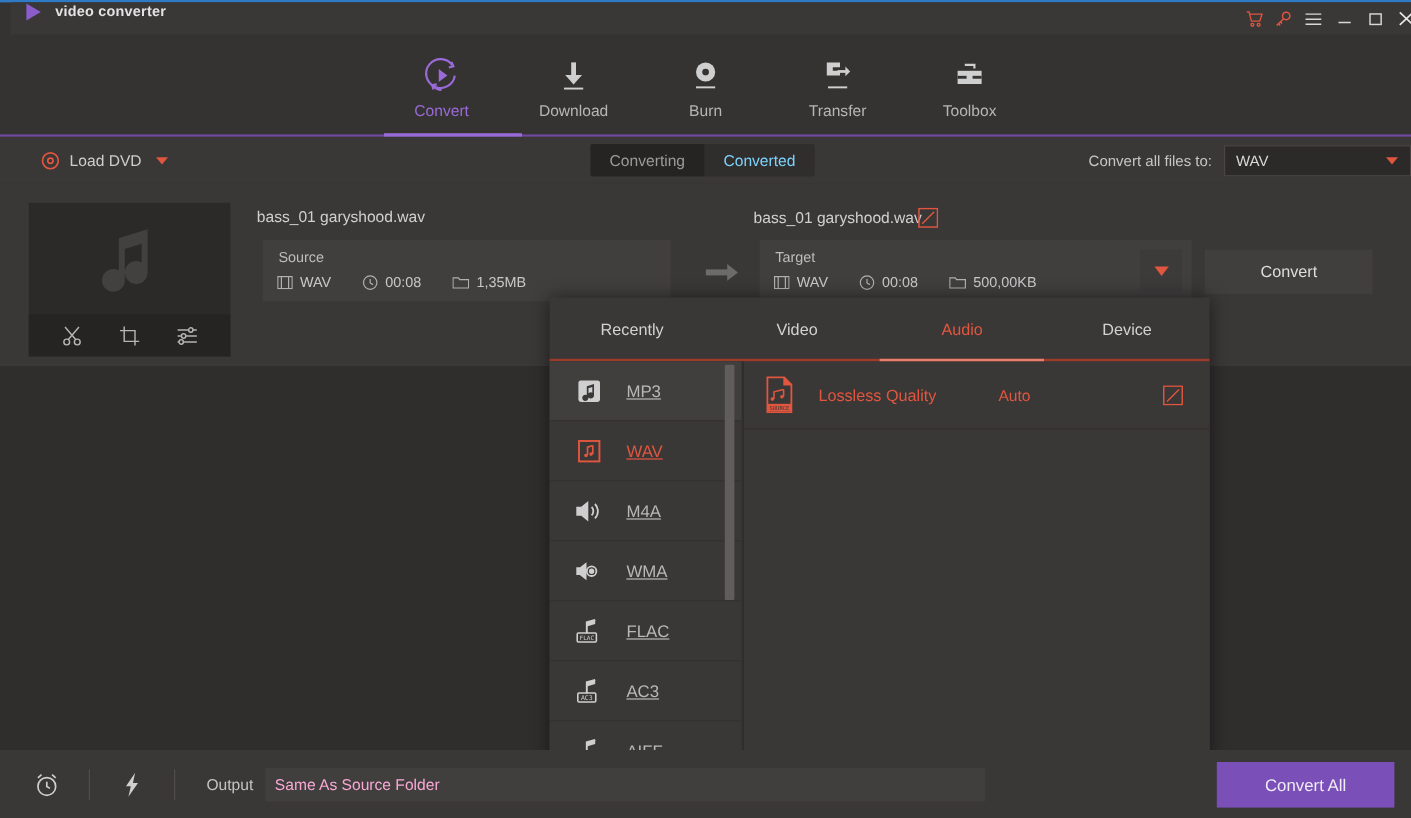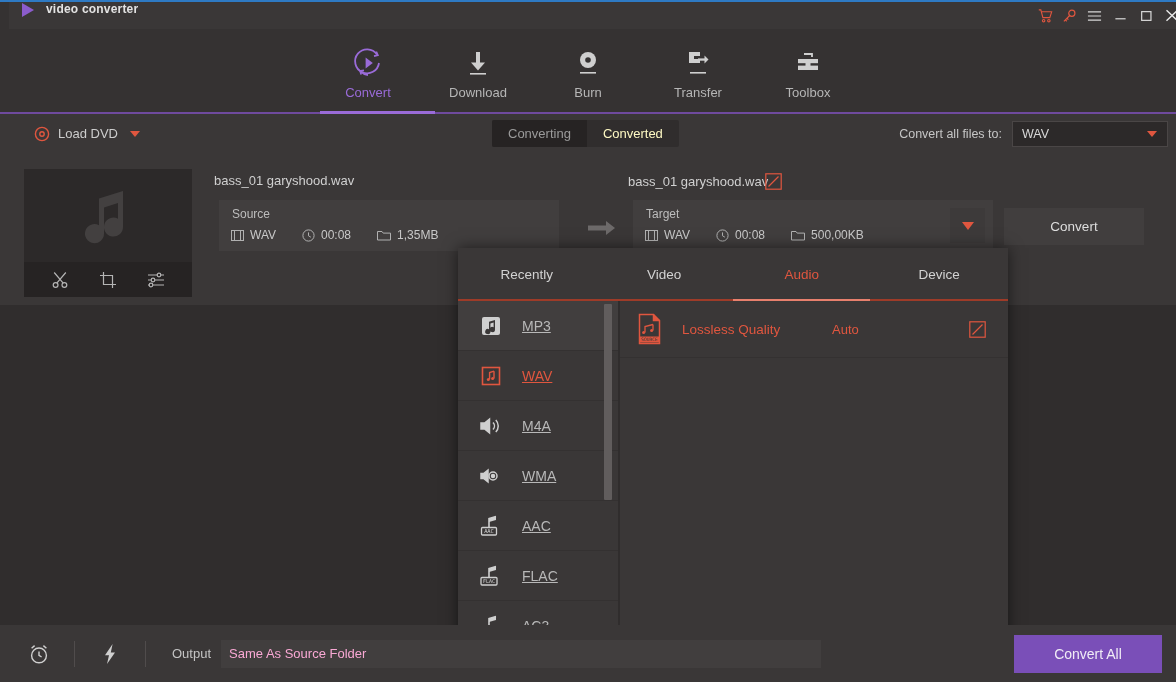--- a/index.html
+++ b/index.html
@@ -94,26 +94,26 @@
     border-top: 6px solid #e0563f;
   }
 
   .seg {
     position: absolute; left: 492px; top: 120px;
     display: flex; height: 27px;
     background: #302d2d; border-radius: 2px; overflow: hidden;
   }
   .seg-item {
     padding: 0 16px; height: 27px; line-height: 27px;
-    font-size: 13px; color: #fef9c3; cursor: default;
+    font-size: 13px; color: #7dd3fc; cursor: default;
   }
   .seg-item.active { background: #262323; color: #9b9b9b; }
 
   .convert-all-to {
-    position: absolute; right: 8px; top: 120px;
+    position: absolute; right: 0; top: 120px;
     display: flex; align-items: center; height: 28px;
   }
   .convert-all-to .cap { font-size: 12.5px; color: #c6c6c6; margin-right: 10px; }
   .fmt-select {
     width: 156px; height: 26px; background: #2c2929;
     border: 1px solid #4a4646;
     display: flex; align-items: center; position: relative;
   }
   .fmt-select .val { font-size: 12.5px; color: #d8d8d8; margin-left: 9px; }
   .fmt-select .caret { position: absolute; right: 10px; margin-left: 0; }
@@ -594,31 +594,20 @@
           <span class="li-ico">
             <svg width="24" height="22" viewBox="0 0 24 22" fill="none" stroke="#cfcfcf" stroke-width="1.5">
               <path d="M2 8.5h2.6L9 5v12L4.6 13.5H2z" fill="#cfcfcf"></path>
               <circle cx="14" cy="11" r="4"></circle>
                 <circle cx="14" cy="11" r="1.5" fill="#cfcfcf"></circle>
             </svg>
           </span>
           <span class="li-lbl">WMA</span>
         </div>
 
-        <div class="fmt-li">
-          <span class="li-ico">
-            <svg width="26" height="24" viewBox="0 0 26 24" fill="none">
-              <path d="M18 2.5L11 4.6v9.2" stroke="#cfcfcf" stroke-width="1.6"></path>
-              <path d="M18 2.5v3.4l-7 2.1V4.6z" fill="#cfcfcf"></path>
-              <rect x="3.5" y="13.5" width="15" height="7.5" rx="1" stroke="#cfcfcf" stroke-width="1.3"></rect>
-              <text x="11" y="19.2" font-size="5.4" font-family="'DejaVu Sans Mono',monospace" fill="#cfcfcf" text-anchor="middle">AAC</text>
-            </svg>
-          </span>
-          <span class="li-lbl">AAC</span>
-        </div>
 
         <div class="fmt-li">
           <span class="li-ico">
             <svg width="26" height="24" viewBox="0 0 26 24" fill="none">
               <path d="M18 2.5L11 4.6v9.2" stroke="#cfcfcf" stroke-width="1.6"></path>
               <path d="M18 2.5v3.4l-7 2.1V4.6z" fill="#cfcfcf"></path>
               <rect x="3" y="13.5" width="16" height="7.5" rx="1" stroke="#cfcfcf" stroke-width="1.3"></rect>
               <text x="11" y="19.2" font-size="5" font-family="'DejaVu Sans Mono',monospace" fill="#cfcfcf" text-anchor="middle">FLAC</text>
             </svg>
           </span>

